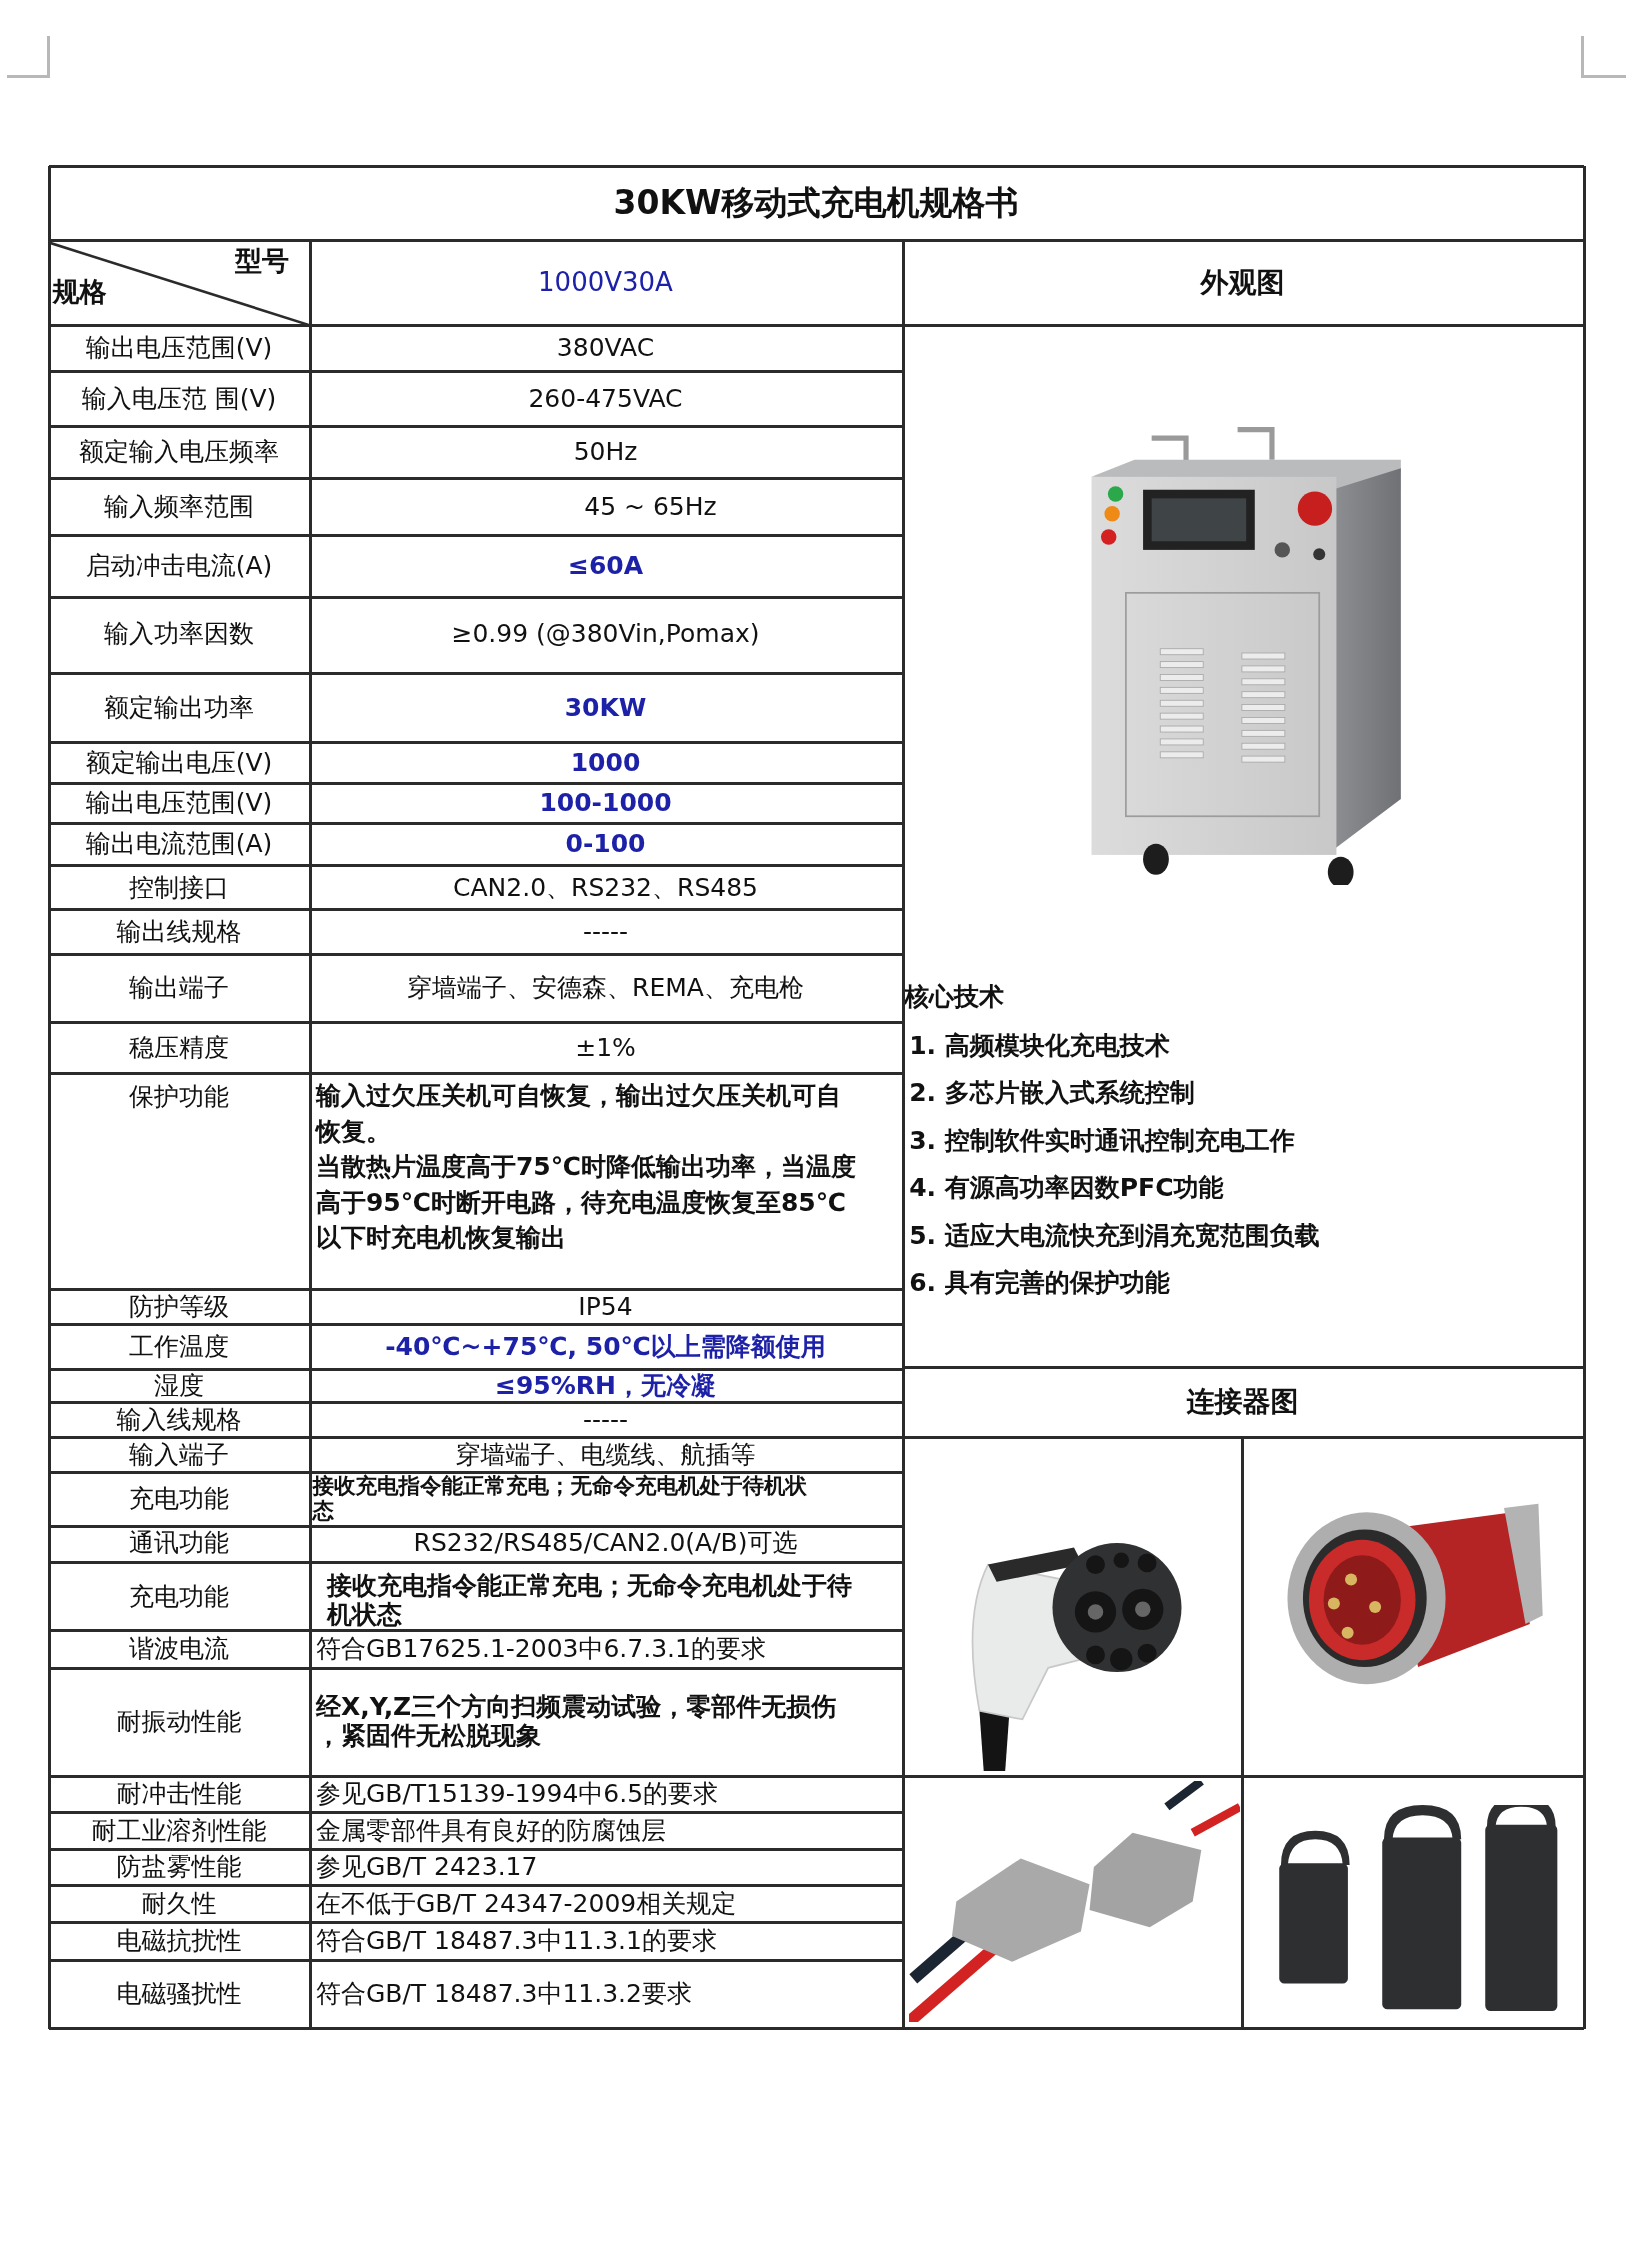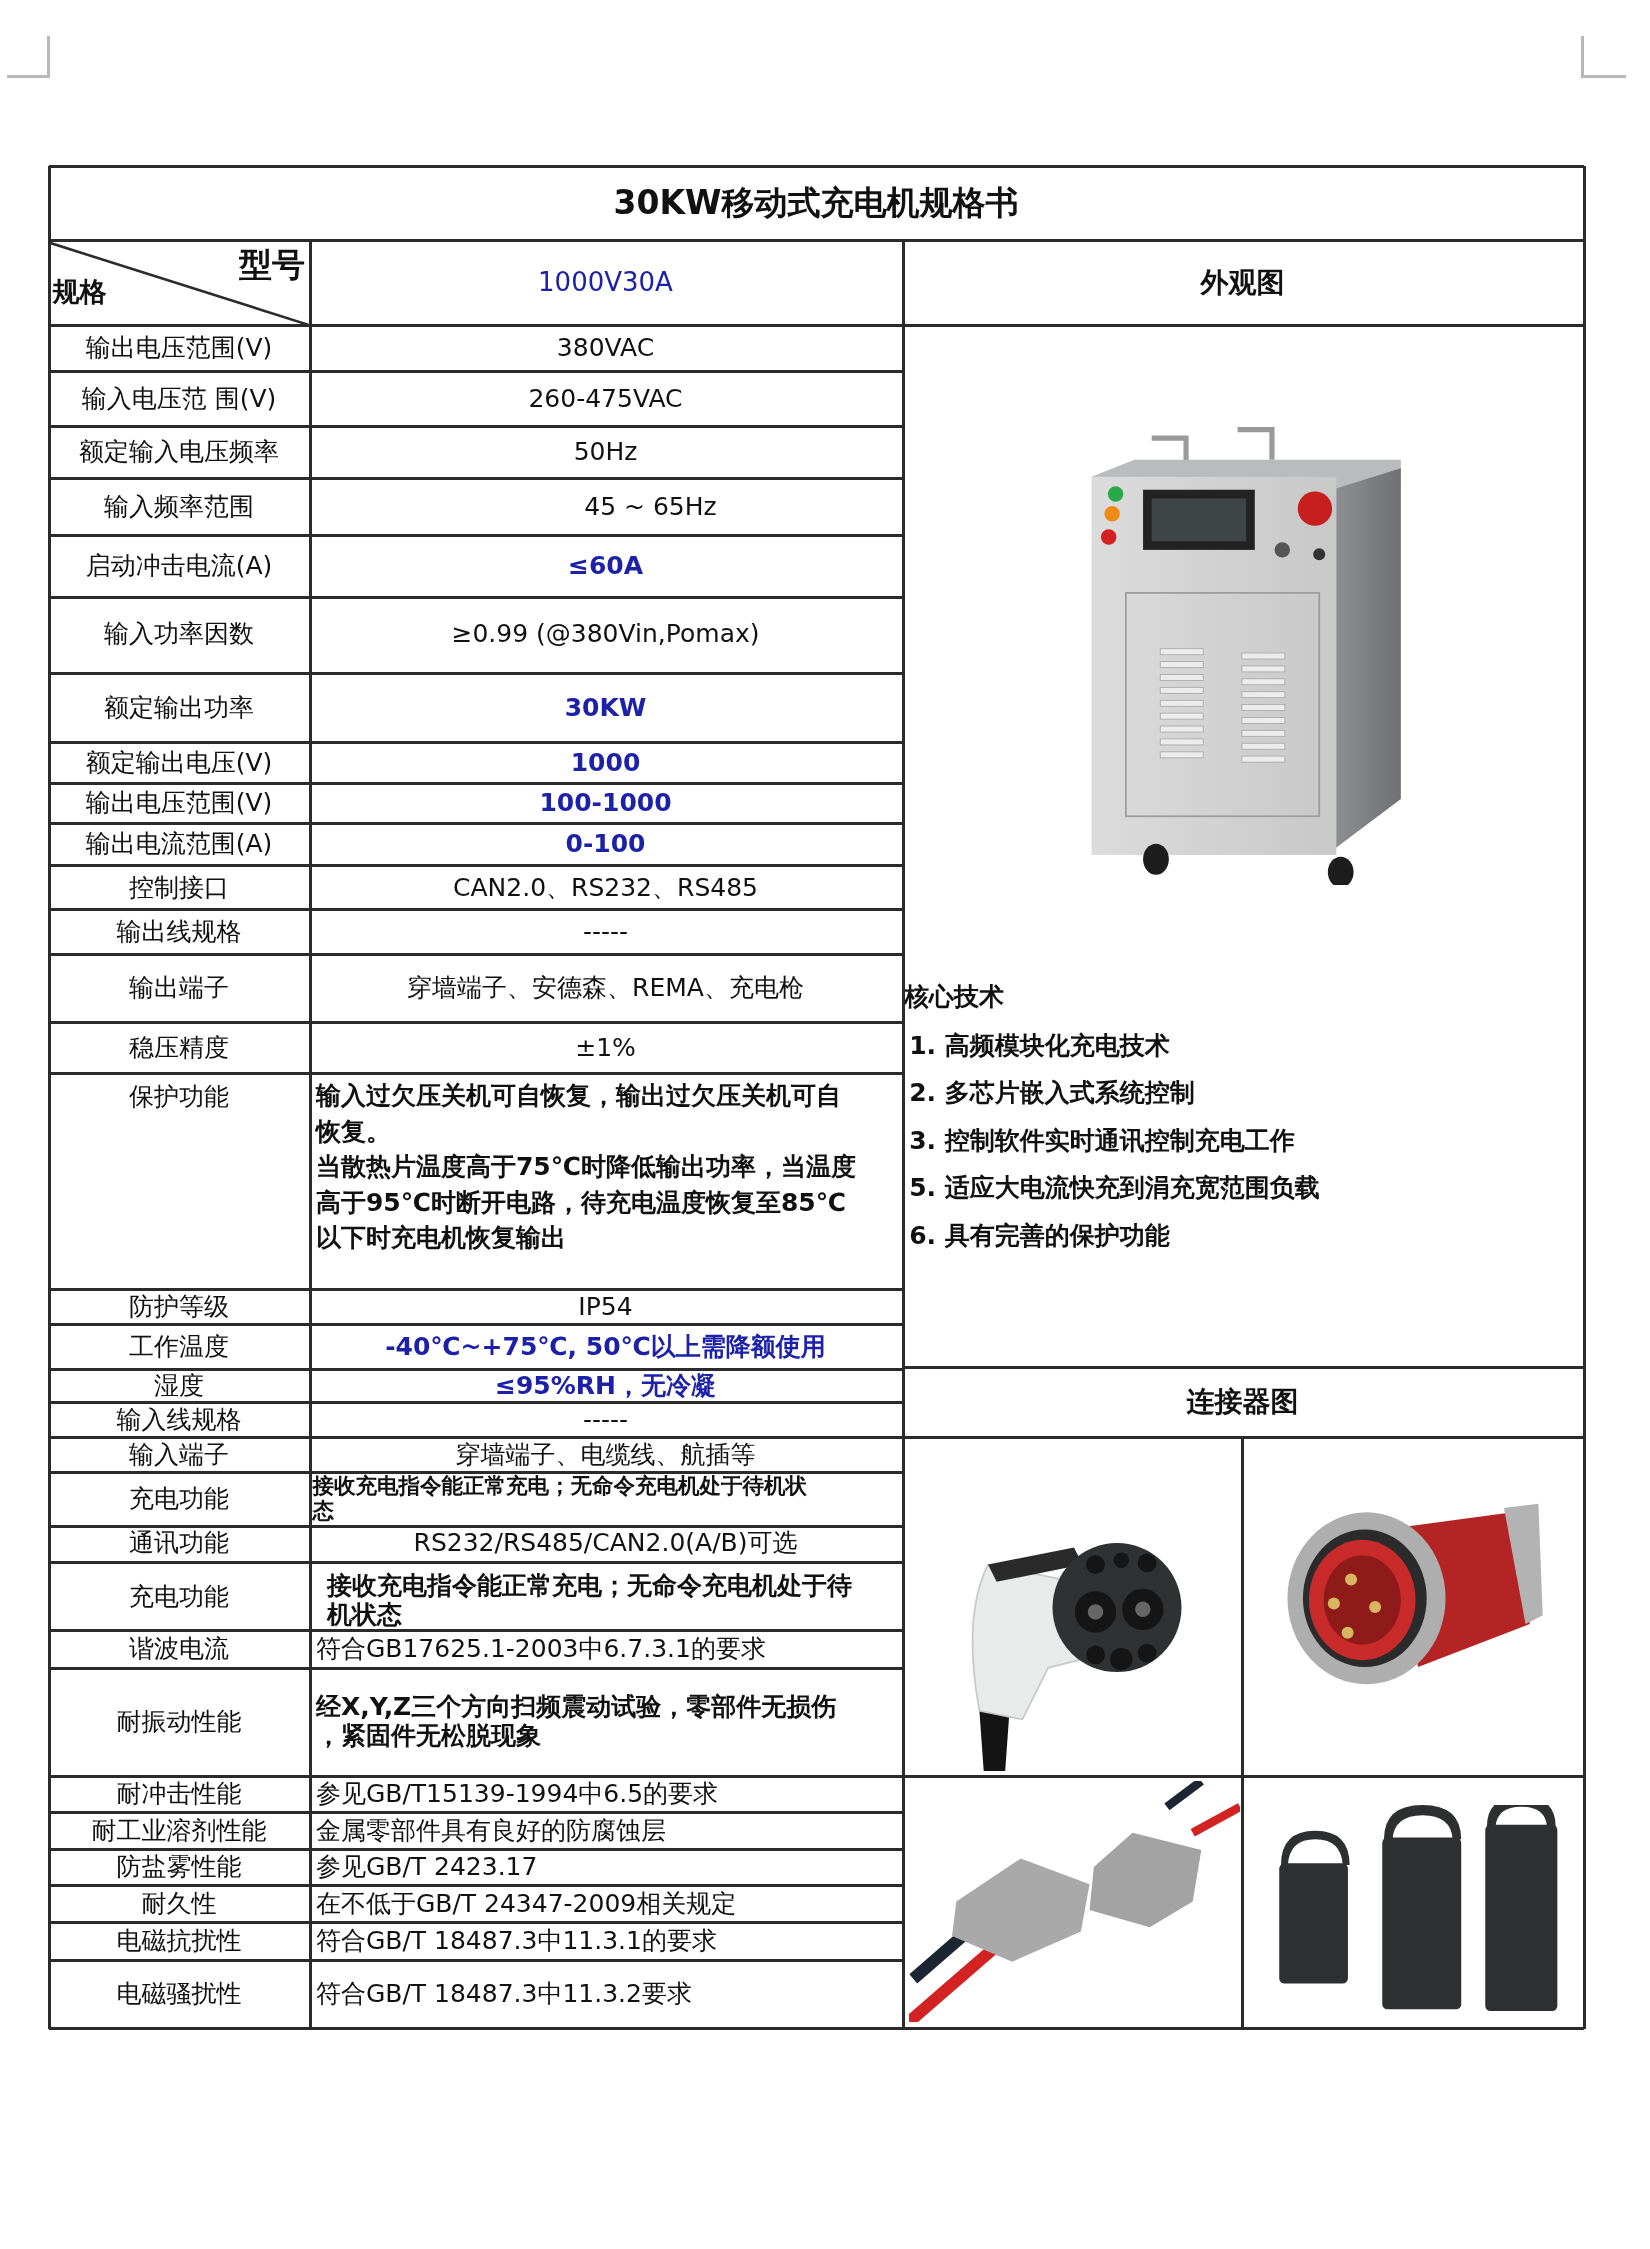--- a/index.html
+++ b/index.html
@@ -30,21 +30,21 @@
 <div class="mark" style="left:1581px;top:75px;width:45px;height:2.6px;"></div>
 
 <div id="table"></div>
 
 <div class="cell title" style="left:49px;top:166px;width:1534px;height:74px;">30KW移动式充电机规格书</div>
 
 <div class="cell" style="left:49px;top:240px;width:260px;height:85px;">
   <svg width="260" height="85" style="position:absolute;left:0;top:0" viewBox="0 0 303 99">
     <line x1="0" y1="3" x2="303" y2="99" stroke="#2b2b2b" stroke-width="3"></line>
   </svg>
-  <span class="bold" style="position:absolute;right:4px;top:5.2px;font-size:33px;">型号</span>
+  <span class="bold" style="position:absolute;right:20px;top:5.2px;font-size:27px;">型号</span>
   <span class="bold" style="position:absolute;left:3.4px;top:36px;font-size:27px;">规格</span>
 </div>
 <div class="cell blue" style="left:309px;top:240px;width:593px;height:85px;font-weight:normal;color:#1c21a8;font-size:26px;">1000V30A</div>
 <div class="cell bold" style="left:902px;top:240px;width:681px;height:85px;font-size:28px;">外观图</div>
 
 <div id="rows">
     <div class="cell" style="left: 49px; top: 325px; width: 260px; height: 46px;">输出电压范围(V)</div>
     <div class="cell" style="left: 309px; top: 325px; width: 593px; height: 46px;">380VAC</div>
     <div class="cell" style="left: 49px; top: 371px; width: 260px; height: 55px;">输入电压范 围(V)</div>
     <div class="cell" style="left: 309px; top: 371px; width: 593px; height: 55px;">260-475VAC</div>
@@ -172,20 +172,21 @@
     <ellipse cx="115" cy="510" rx="15" ry="18" fill="#1d1d1d"></ellipse>
     <ellipse cx="330" cy="525" rx="15" ry="18" fill="#1d1d1d"></ellipse>
   </svg>
 </div>
 
 <div class="tech">
   <div class="h">核心技术</div>
   <div class="it">1. 高频模块化充电技术</div>
   <div class="it">2. 多芯片嵌入式系统控制</div>
   <div class="it">3. 控制软件实时通讯控制充电工作</div>
+  <div class="it">4. 有源高功率因数PFC功能</div>
   <div class="it">5. 适应大电流快充到涓充宽范围负载</div>
   <div class="it">6. 具有完善的保护功能</div>
 </div>
 
 <div class="cell bold" style="left:902px;top:1367px;width:681px;height:70px;font-size:28px;">连接器图</div>
 
 <div class="photo" style="left:945px;top:1513px;width:258px;height:258px;">
   <svg width="258" height="258" viewBox="0 0 300 300">
     <path d="M40 230 L45 300 L70 300 L75 230 Z" fill="#141414"></path>
     <path d="M50 60 Q20 120 40 230 L90 240 Q110 200 120 180 L160 170 L150 80 Z" fill="#e9ebea" stroke="#c8c8c8" stroke-width="2"></path>

